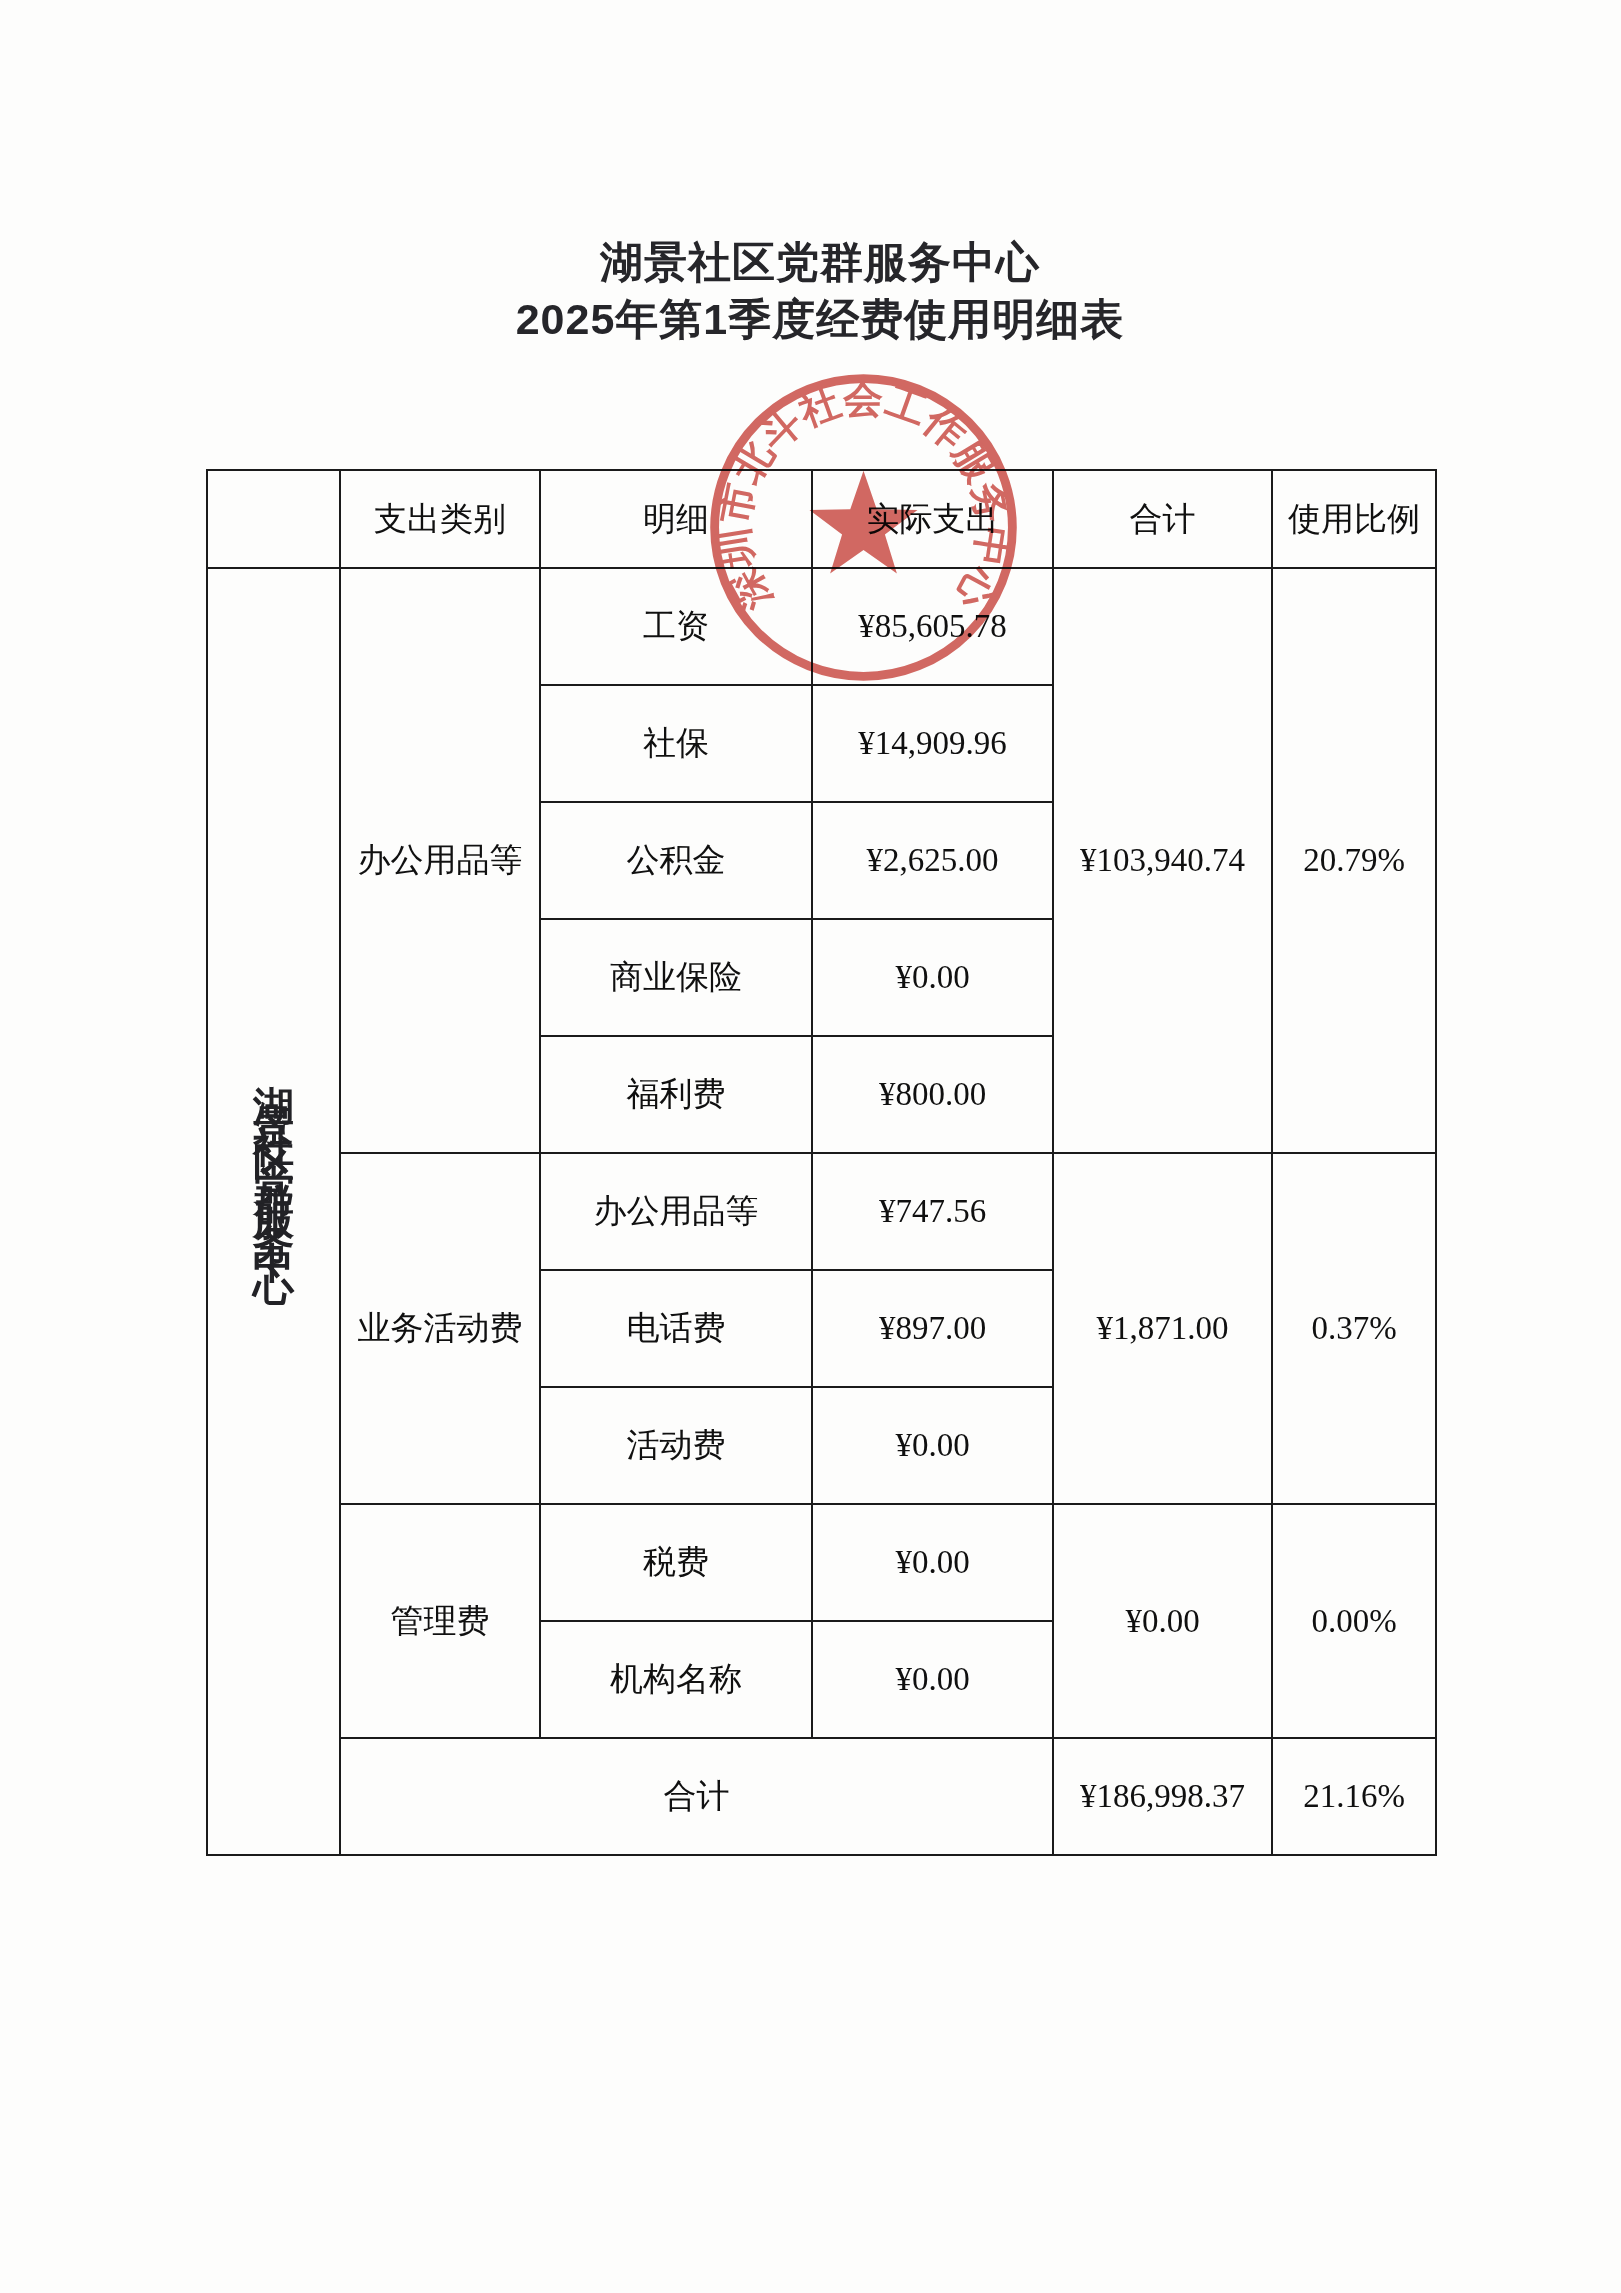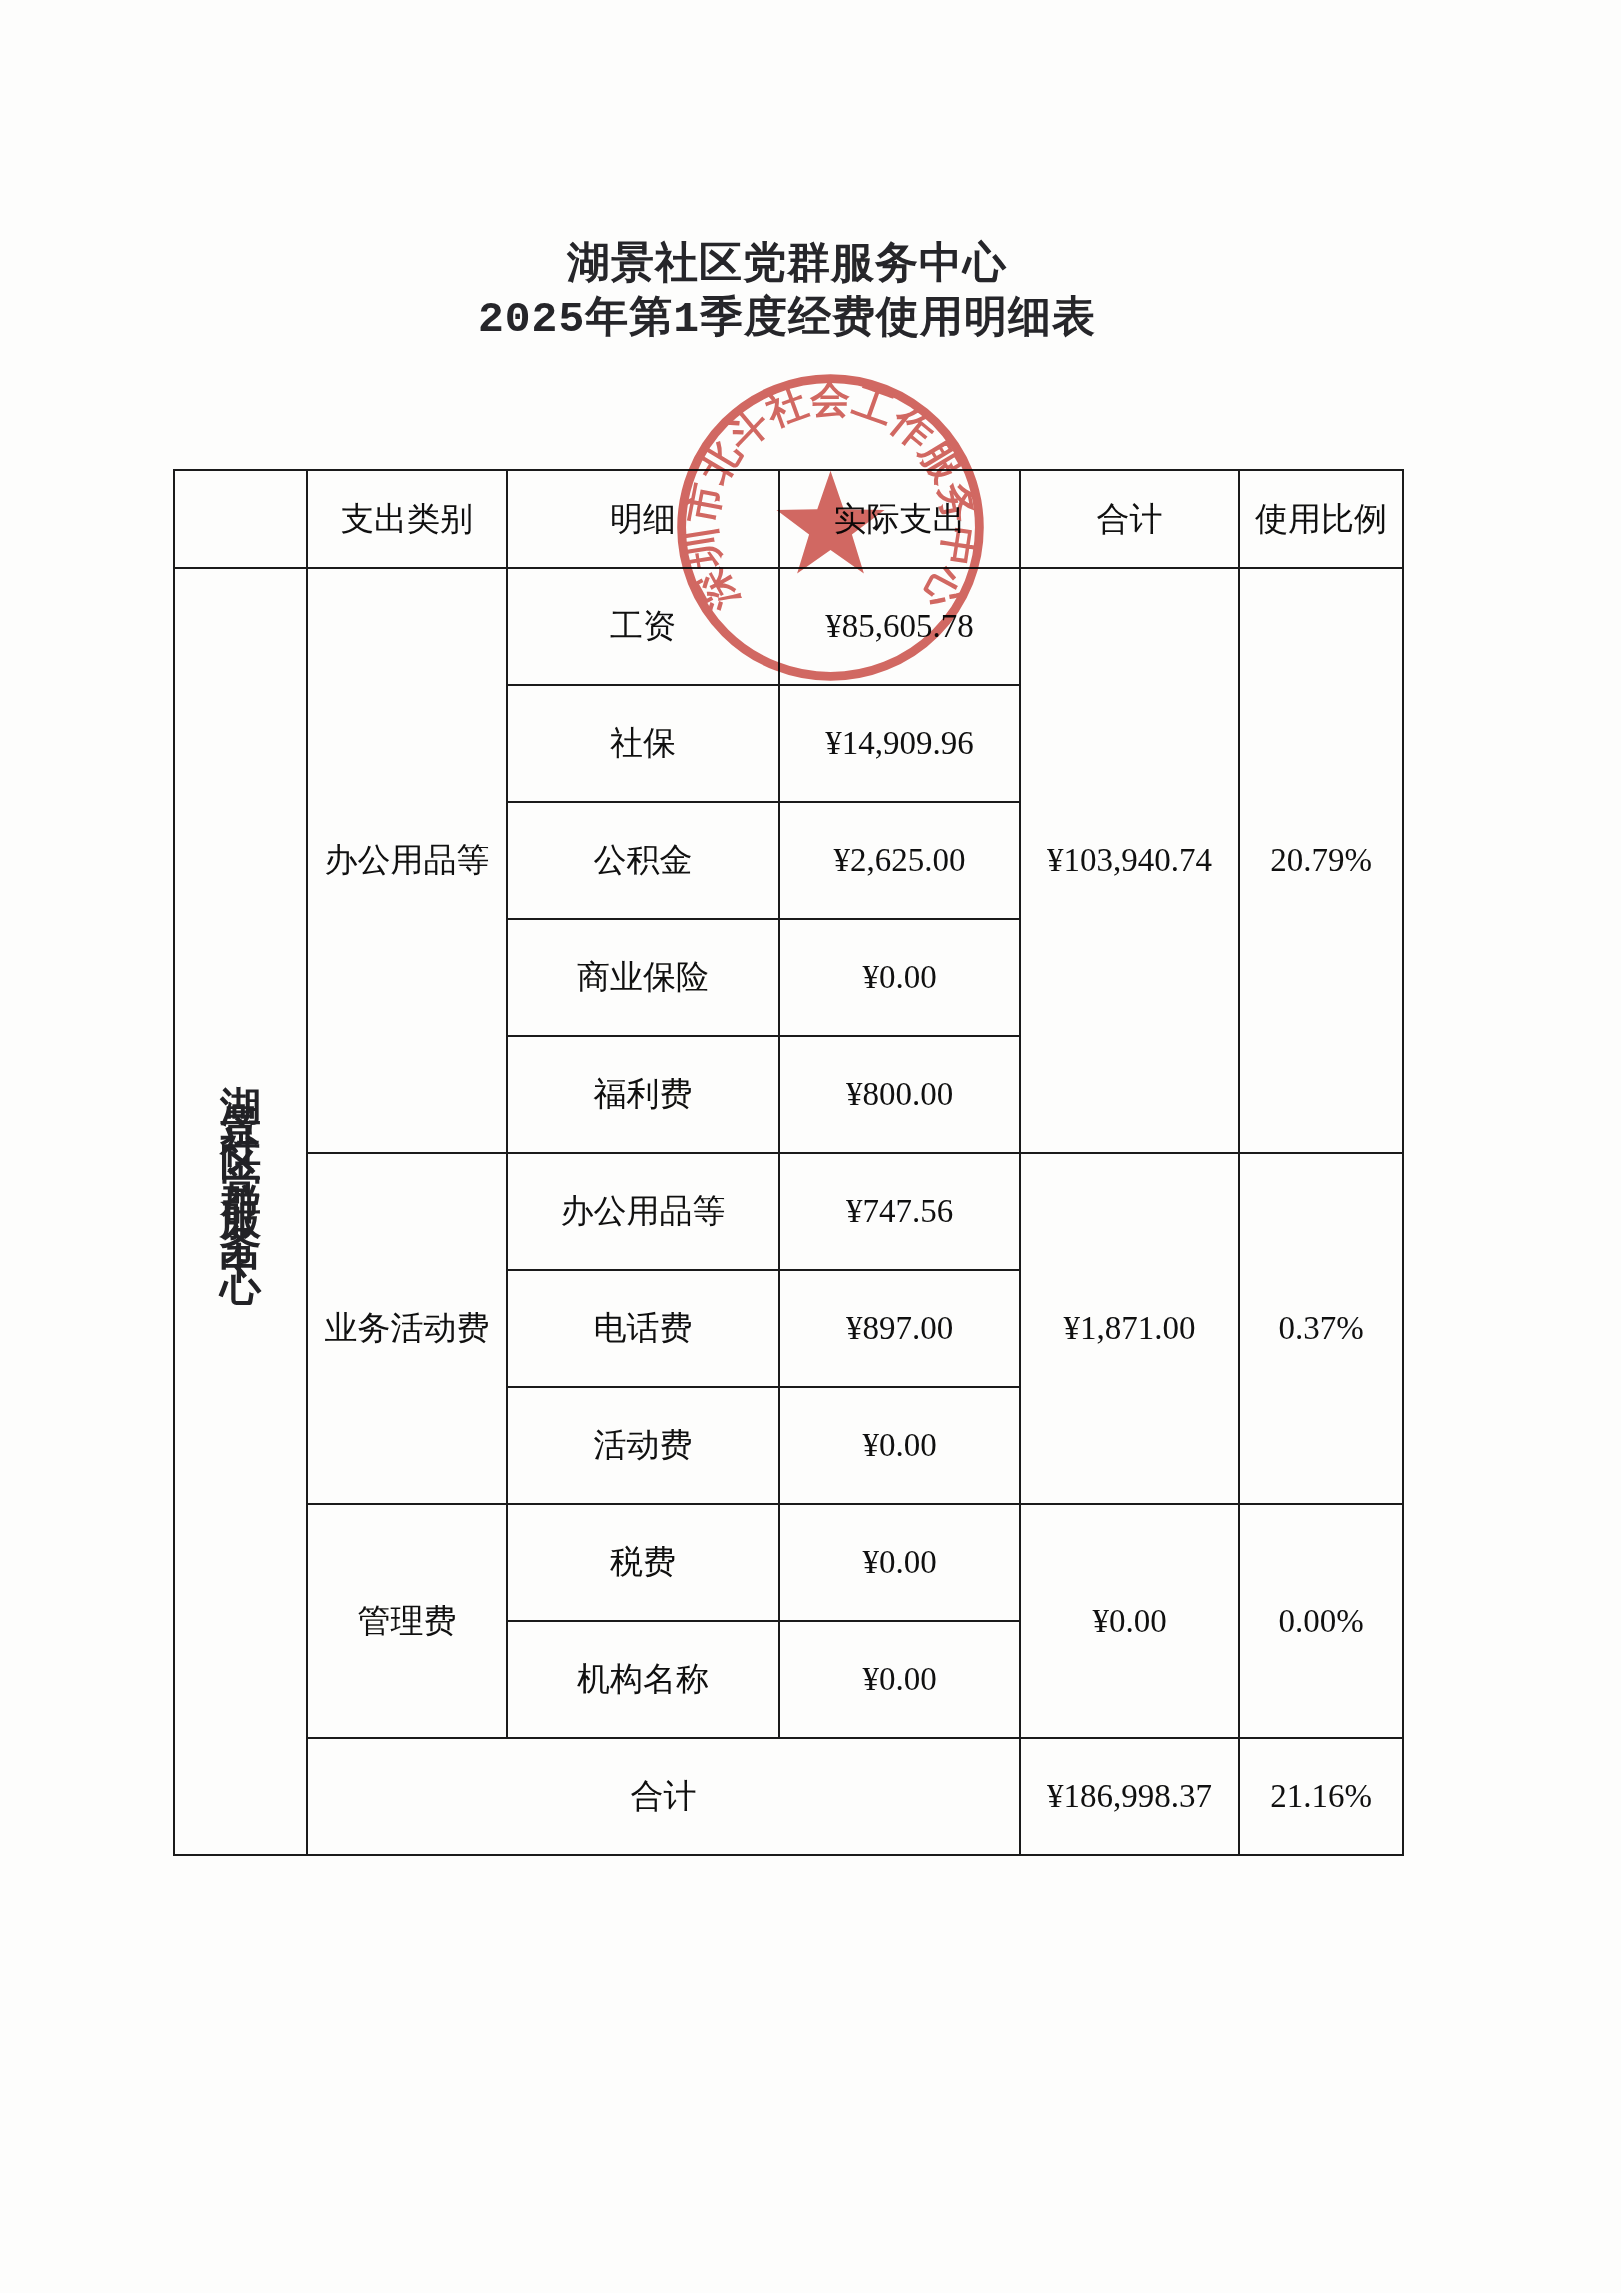--- a/index.html
+++ b/index.html
@@ -4,30 +4,30 @@
 <style>
   html,body{margin:0;padding:0;}
   body{
     width:1621px;height:2294px;
     background:#fdfdfc;
     font-family:"Liberation Sans",sans-serif;
     color:#1a1a1a;
     position:relative;
     overflow:hidden;
   }
-  .sheet{position:absolute;inset:0;}
+  .sheet{position:absolute;inset:0;margin-left:33px;}
 
   .title{
     position:absolute;left:173px;width:1228px;
     text-align:center;font-weight:700;font-size:43px;
     color:#26262a;letter-spacing:1px;line-height:1.1;
     font-family:"Liberation Sans","DejaVu Sans",sans-serif;
   }
   .title-1{top:239px;}
-  .title-2{top:296px;font-family:Liberation Mono, monospace;}
+  .title-2{top:296px;}
 
   .org-line{
     position:absolute;left:160px;top:412px;
     font-size:33px;color:#2a2a2e;
     font-family:"Liberation Sans","DejaVu Sans",sans-serif;
     letter-spacing:1px;
   }
   .org-line .org-name{margin-left:13.7px;}
 
   table.report{

